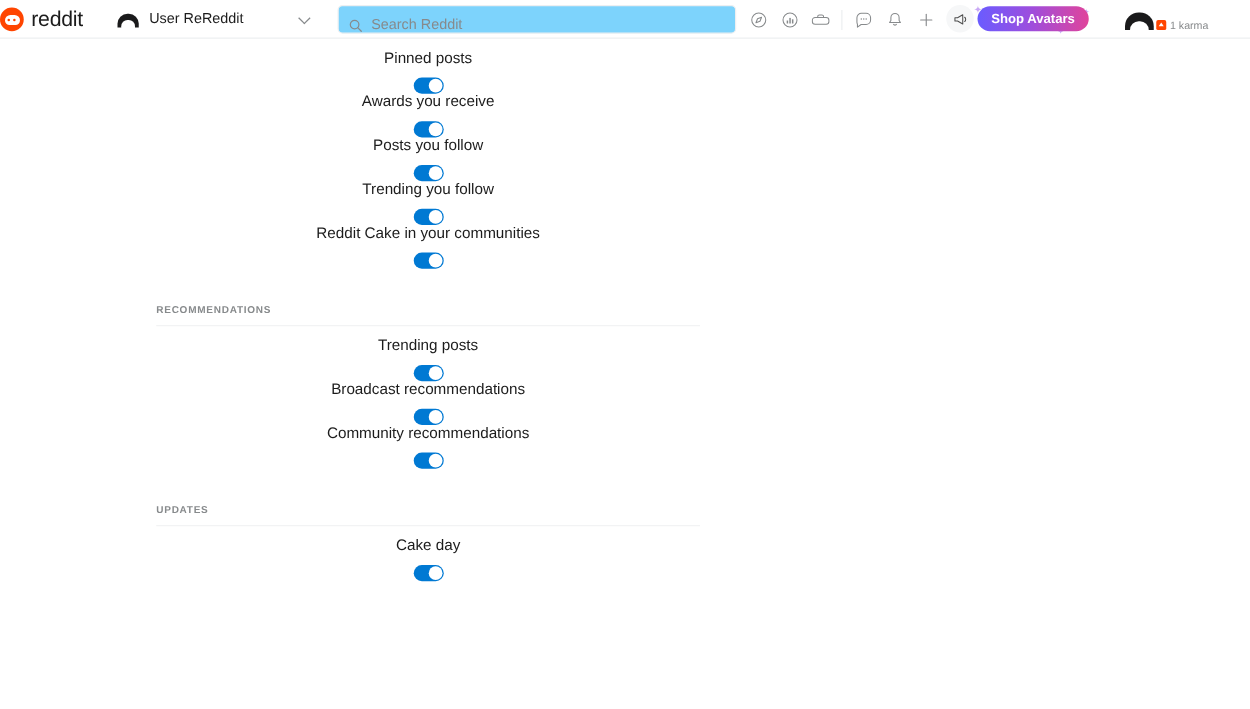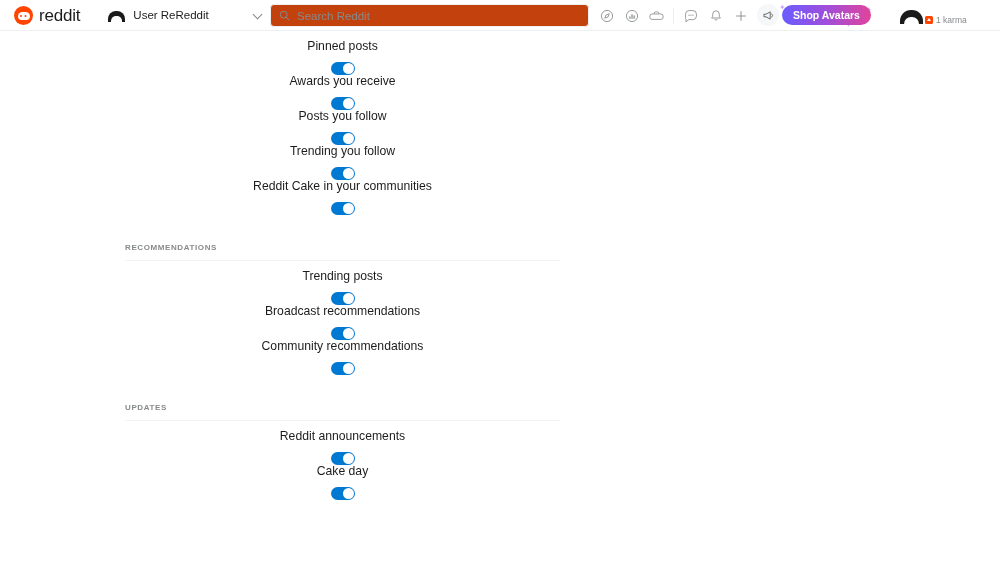--- a/index.html
+++ b/index.html
@@ -19,21 +19,21 @@
     height: 31px;
     background: #ffffff;
     border-bottom: 1px solid #edeff1;
     display: flex;
     align-items: center;
   }
 
   .logo-block {
     display: flex;
     align-items: center;
-    margin-left: 14px;
+    margin-left: 0;
     gap: 6px;
     cursor: pointer;
   }
   .snoo {
     width: 19px; height: 19px;
     border-radius: 50%;
     background: #ff4500;
     position: relative;
     flex: none;
   }
@@ -113,25 +113,25 @@
     border-right: 1.2px solid #878a8c;
     border-bottom: 1.2px solid #878a8c;
     transform: rotate(45deg);
   }
 
   
   #search-wrap {
     position: absolute;
     left: 270px; top: 4px;
     width: 319px; height: 23px;
-    background: #c2410c;
+    background: #7dd3fc;
     border: 1px solid #edeff1;
     border-radius: 4px;
     display: flex;
-    align-items: center;
+    align-items: flex-end;
     padding: 0 8px;
     cursor: text;
   }
   #search-wrap svg { flex: none; }
   #search-input {
     border: none;
     background: transparent;
     outline: none;
     font-family: "Liberation Sans", sans-serif;
     font-size: 11.5px;
@@ -474,26 +474,20 @@
             <div class="toggle">
               <div class="knob"></div>
             </div>
           </div>
         </div>
         <div class="section-head">
           <div class="section-title">UPDATES</div>
         </div>
         <div class="section-body">
           <div class="pref-row">
-            <span class="pref-label">Reddit announcements</span>
-            <div class="toggle">
-              <div class="knob"></div>
-            </div>
-          </div>
-          <div class="pref-row">
             <span class="pref-label">Cake day</span>
             <div class="toggle">
               <div class="knob"></div>
             </div>
           </div>
         </div>
       </div>
 
   </div>
 </div>

